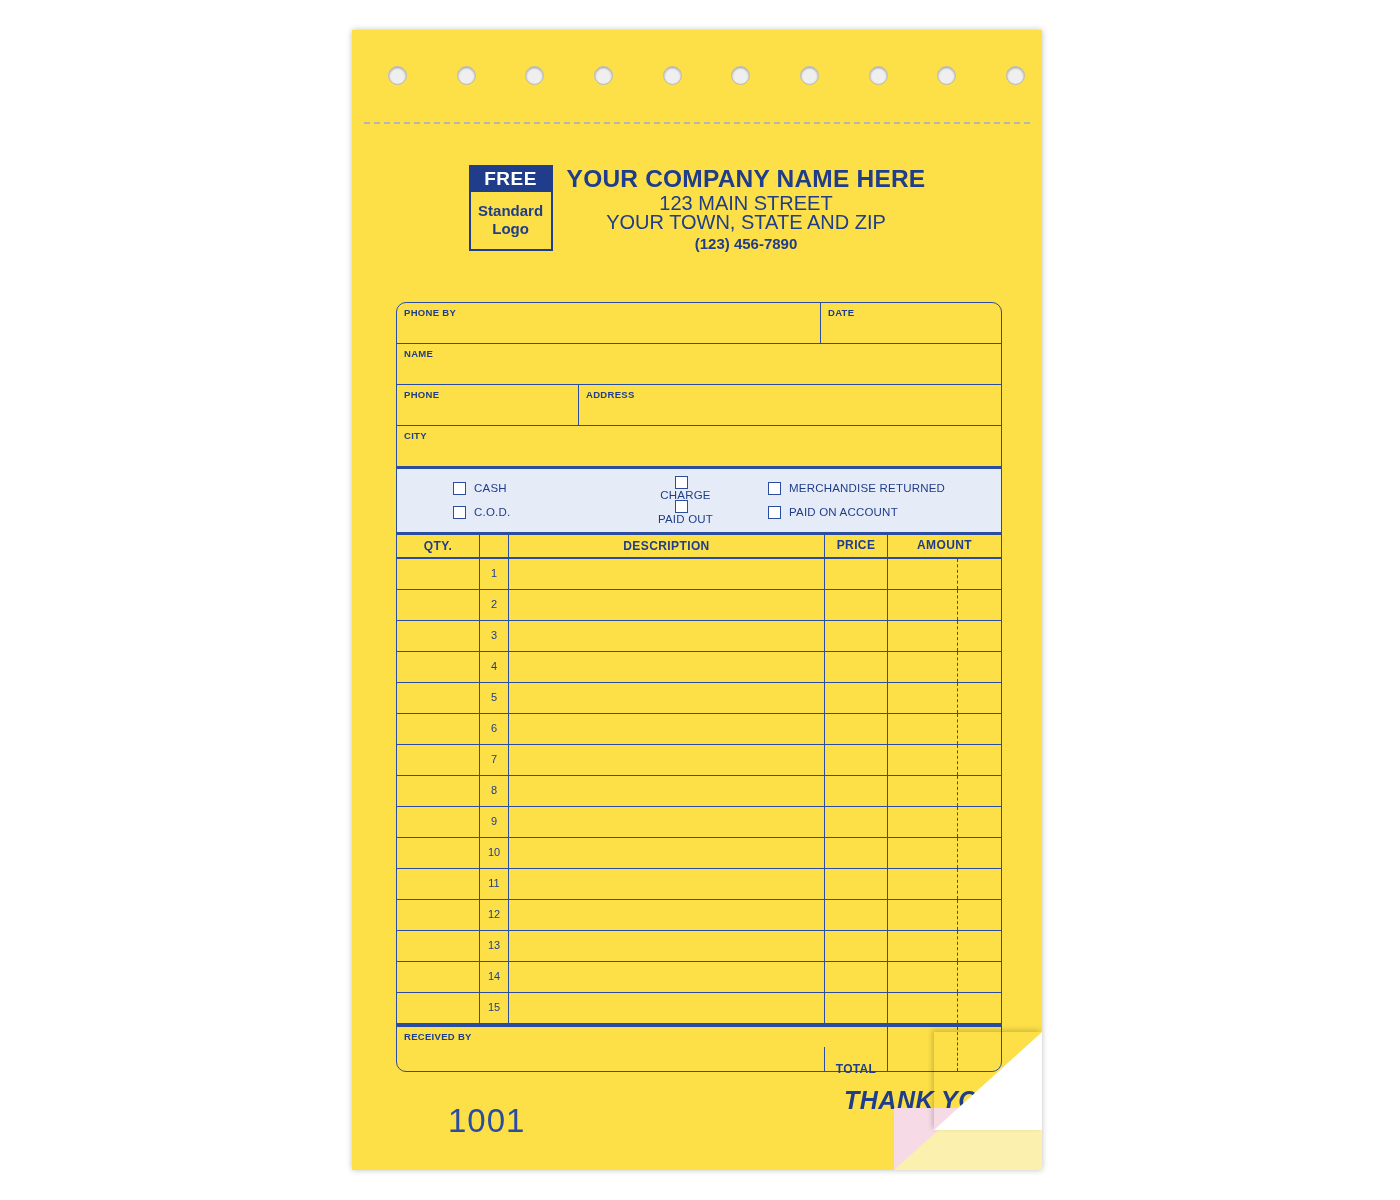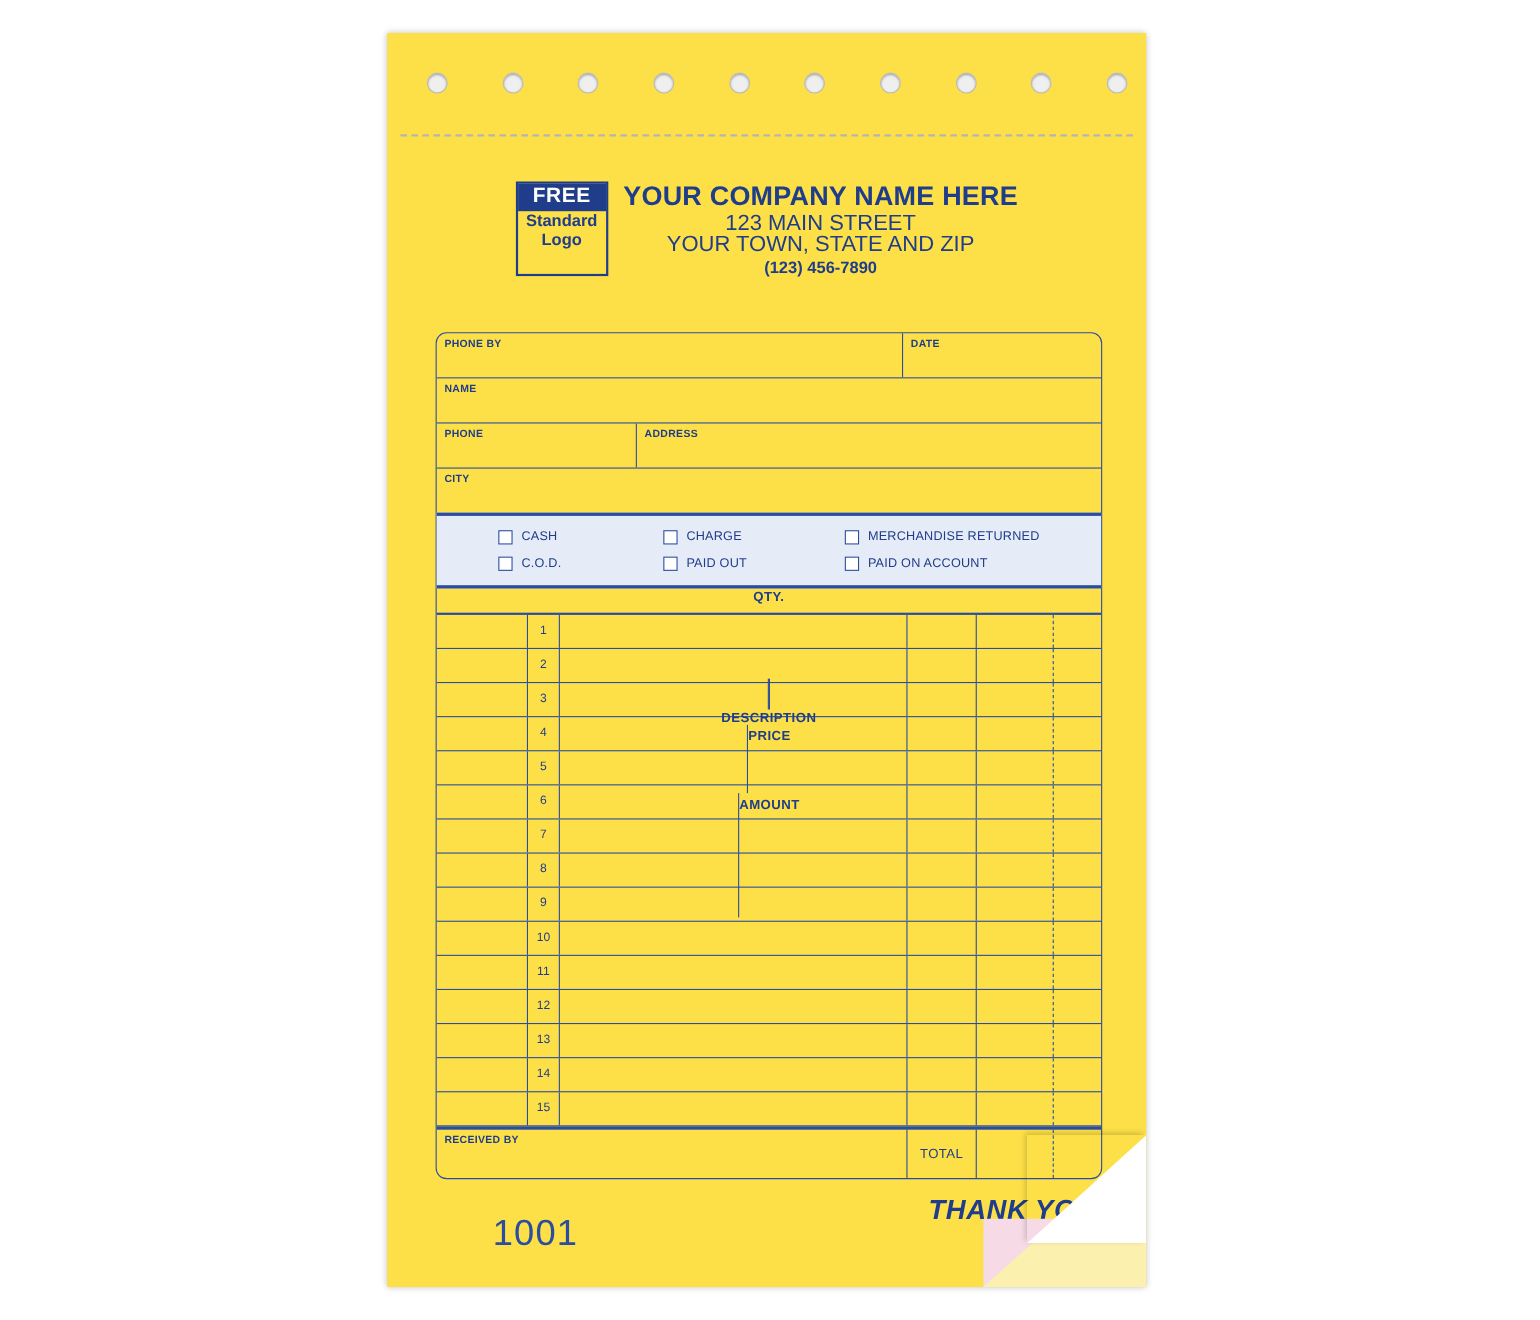--- a/index.html
+++ b/index.html
@@ -78,21 +78,21 @@
     background: #1f3d8a;
     color: #ffffff;
     font-size: 19px;
     letter-spacing: 0.5px;
     line-height: 22px;
     padding: 1px 0 2px 0;
   }
   .logo-std {
     font-size: 15px;
     line-height: 18px;
-    padding-top: 0;
+    padding-top: 10px;
   }
   .logo-logo {
     font-size: 15px;
     line-height: 17px;
   }
   .company-block {
     text-align: center;
     color: #1f3d8a;
     padding-top: 2px;
   }
@@ -170,33 +170,32 @@
   }
   .chk {
     width: 13px;
     height: 13px;
     border: 1.4px solid #2a4da0;
     background: #ffffff;
     margin-right: 8px;
     box-sizing: border-box;
   }
   .p1 { margin-left: 56px; width: 150px; }
-  .p2 { width: 165px; }
+  .p2 { width: 165px; flex-direction: column; }
   .p3 { width: 215px; }
 
   
   .items-head {
     display: flex;
     border-bottom: 2.5px solid #2a4da0;
     height: 22px;
     align-items: center;
     font-size: 12px;
     font-weight: bold;
     letter-spacing: 0.4px;
-    flex-direction: column;
   }
   .col-qty   { flex: 0 0 82px; text-align: center; }
   .col-num   { flex: 0 0 28px; border-left: 1.2px solid #2a4da0; border-right: 1.2px solid #2a4da0; height: 100%; }
   .col-desc  { flex: 1; text-align: center; }
   .col-price { flex: 0 0 62px; text-align: center; border-left: 1.2px solid #2a4da0; height: 100%; line-height: 21px; }
   .col-amt   { flex: 0 0 113px; text-align: center; border-left: 1.2px solid #2a4da0; height: 100%; line-height: 21px; position: relative; }
 
   .item-row {
     display: flex;
     height: 30px;
@@ -235,23 +234,24 @@
   }
   .foot-recv {
     flex: 1;
     position: relative;
   }
   .foot-total {
     flex: 0 0 62px;
     border-left: 1.2px solid #2a4da0;
     text-align: center;
     font-size: 12px;
-    font-weight: normal;
+    font-weight: bold;
     line-height: 44px;
     letter-spacing: 0.3px;
+    margin-top: 20px;
   }
   .foot-amt {
     flex: 0 0 113px;
     border-left: 1.2px solid #2a4da0;
     position: relative;
   }
 
   
   .thank-you {
     position: absolute;

